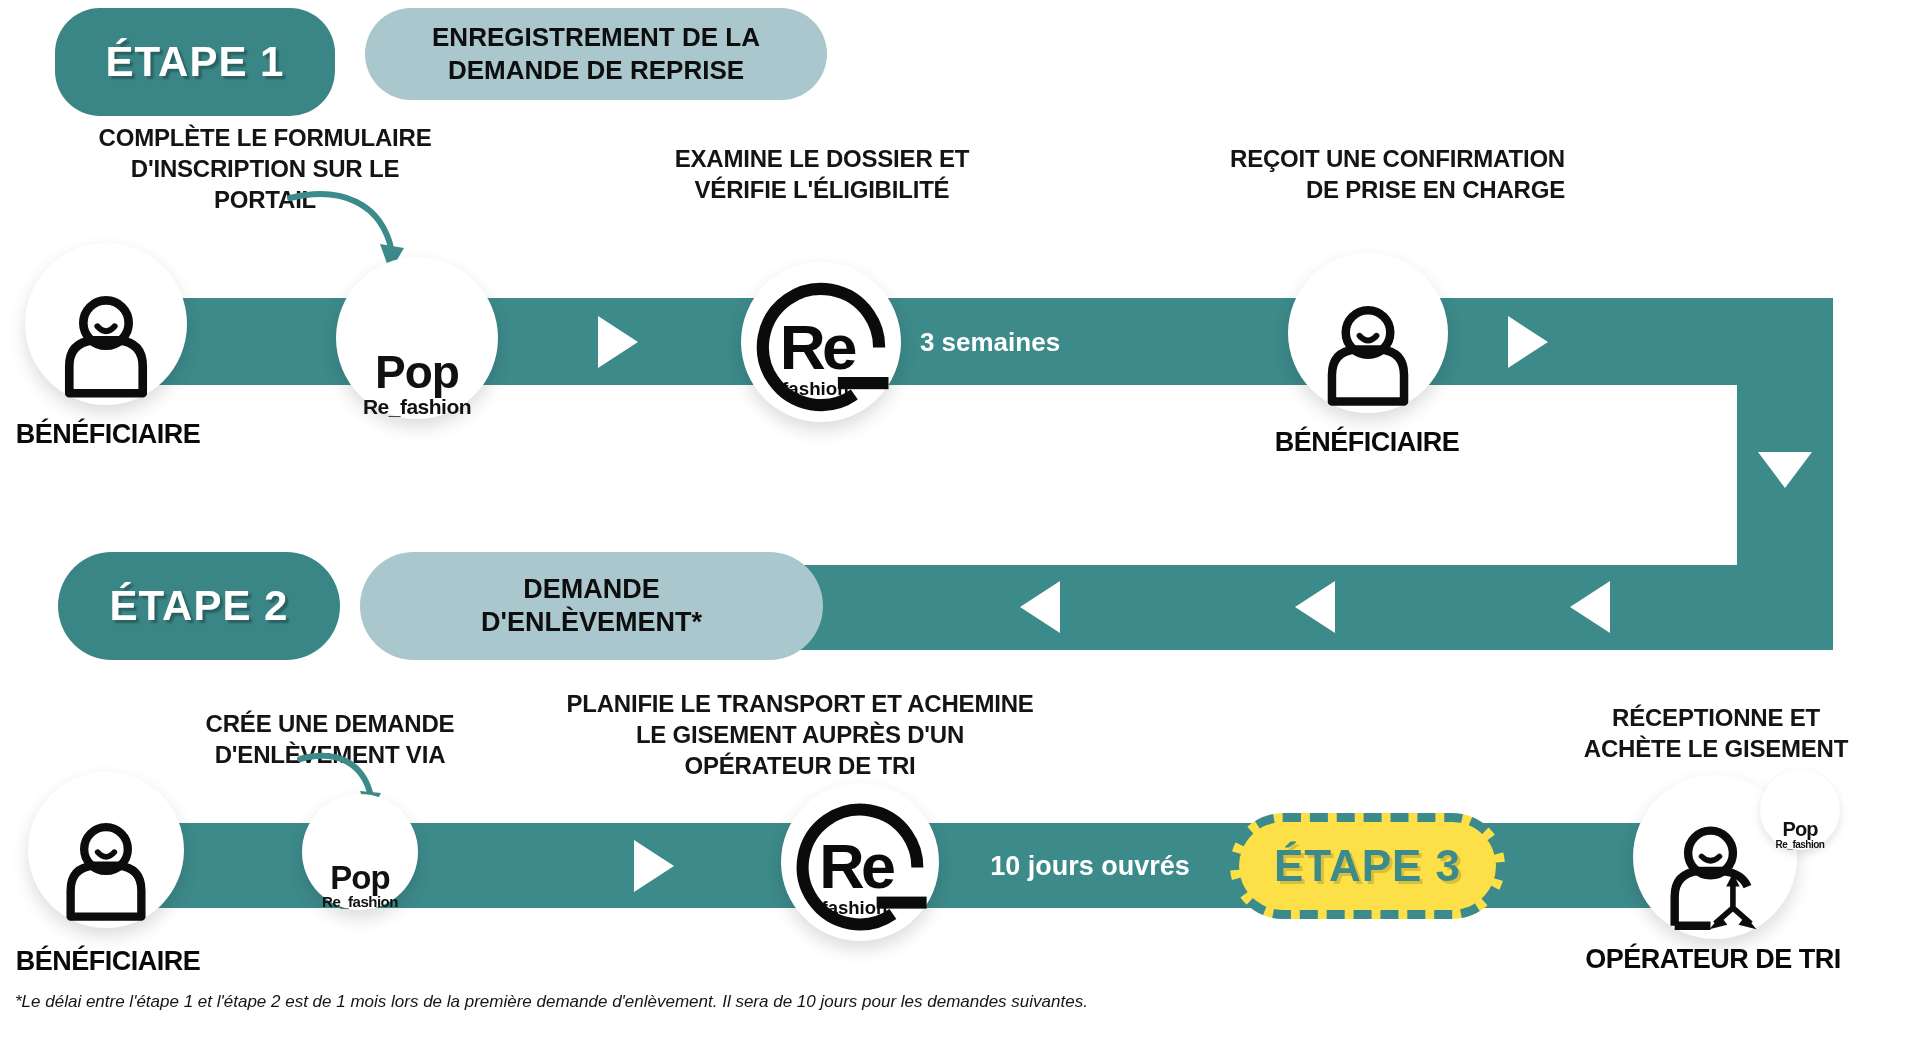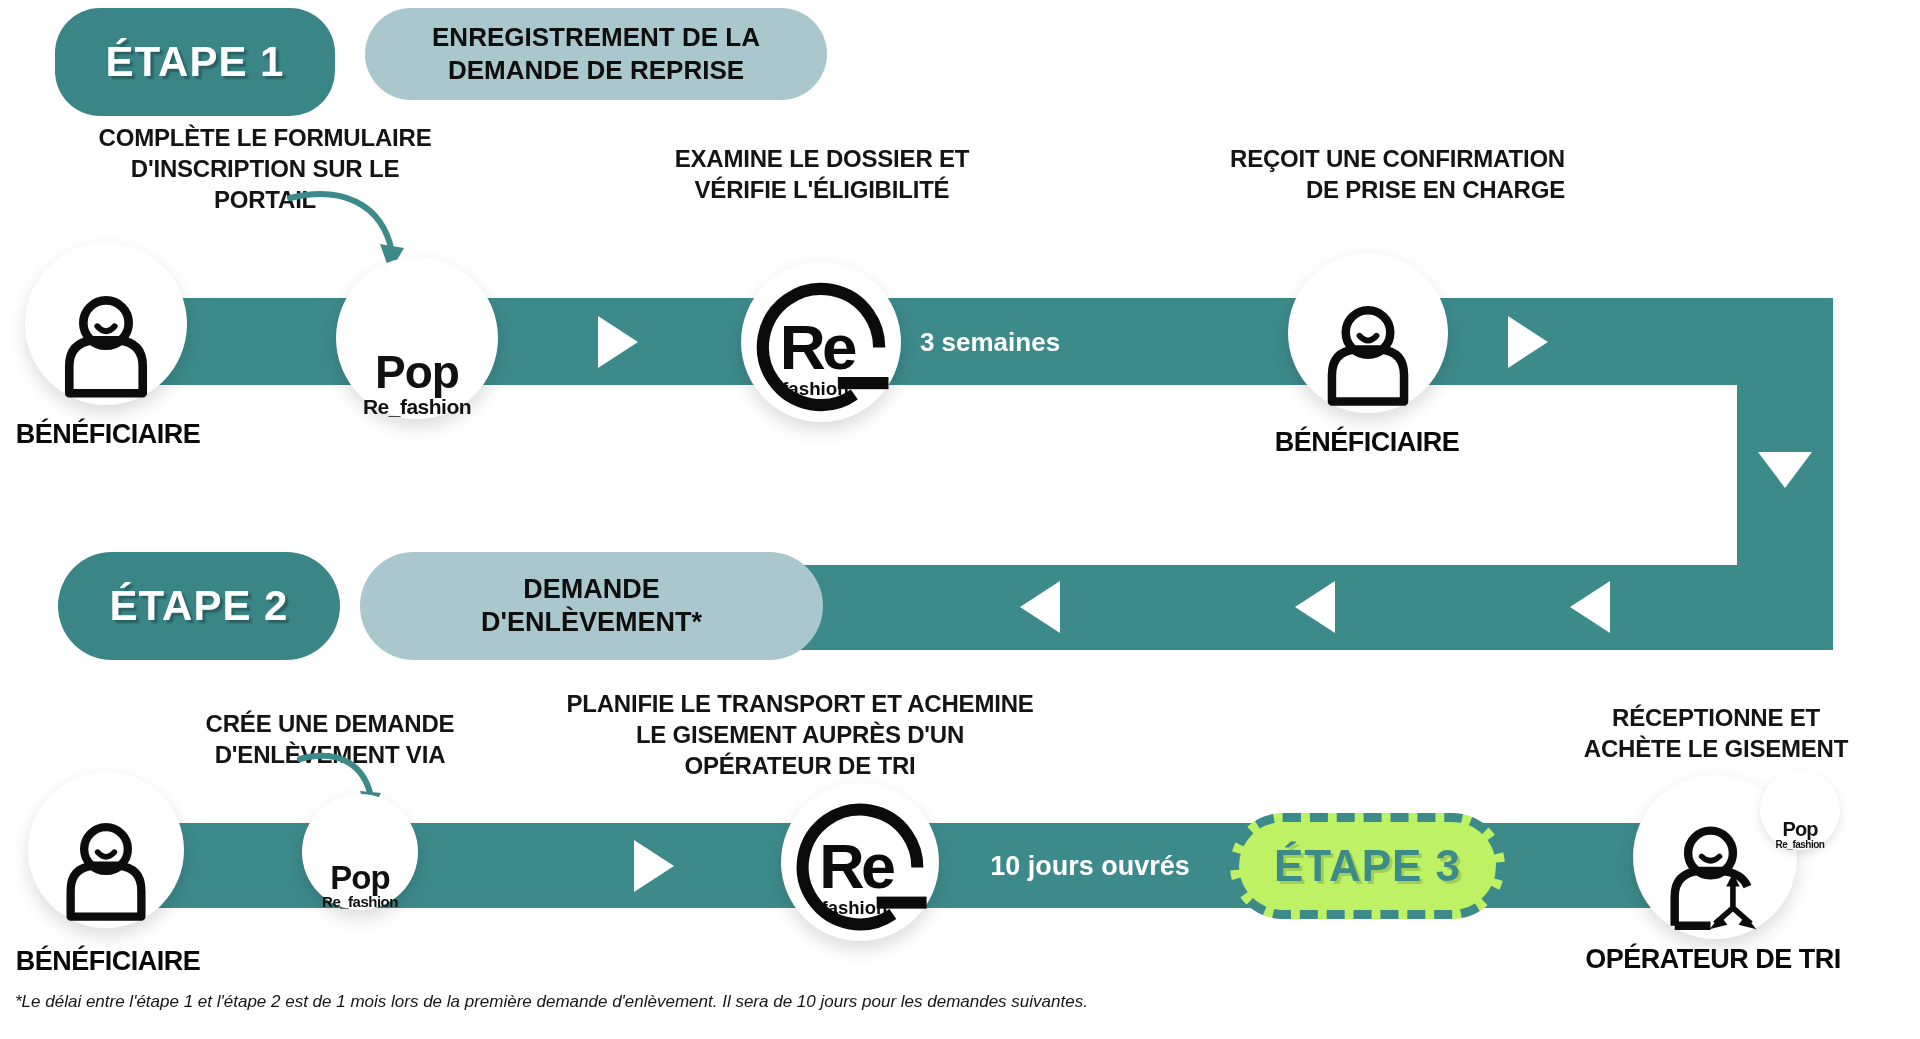--- a/index.html
+++ b/index.html
@@ -16,21 +16,21 @@
   .tri-down{position:absolute;width:0;height:0;border-left:27px solid transparent;
             border-right:27px solid transparent;border-top:36px solid #fff;}
   
   .pill{position:absolute;display:flex;align-items:center;justify-content:center;
         text-align:center;box-sizing:border-box;}
   .pill-dark{background:#3a8586;color:#fff;border-radius:54px;}
   .pill-light{background:#a9c7cd;color:#0e0e0e;border-radius:54px;}
   .badge-text{font-weight:bold;font-size:42px;letter-spacing:1px;
               text-shadow:3px 3px 2px rgba(0,0,0,0.28);}
   .pill-title{font-weight:bold;font-size:26px;line-height:33px;letter-spacing:0;}
-  .pill-dashed{background:#bef264;border:9px dashed #3d8a8b;border-radius:58px;text-align:right;}
+  .pill-dashed{background:#fde047;border:9px dashed #3d8a8b;border-radius:58px;text-align:right;}
   .pill-dashed .badge-text{color:#3d8a8b;text-shadow:3px 3px 0 rgba(0,0,0,0.15);}
   
   .cap{position:absolute;text-align:center;font-weight:bold;font-size:24px;
        line-height:31px;letter-spacing:-0.2px;color:#141414;}
   
   .name-label{position:absolute;text-align:center;font-weight:bold;font-size:27px;
               letter-spacing:-0.5px;color:#0a0a0a;}
   
   .disc{position:absolute;background:#fff;border-radius:50%;
         box-shadow:0 8px 18px rgba(0,0,0,0.14);display:flex;flex-direction:column;

